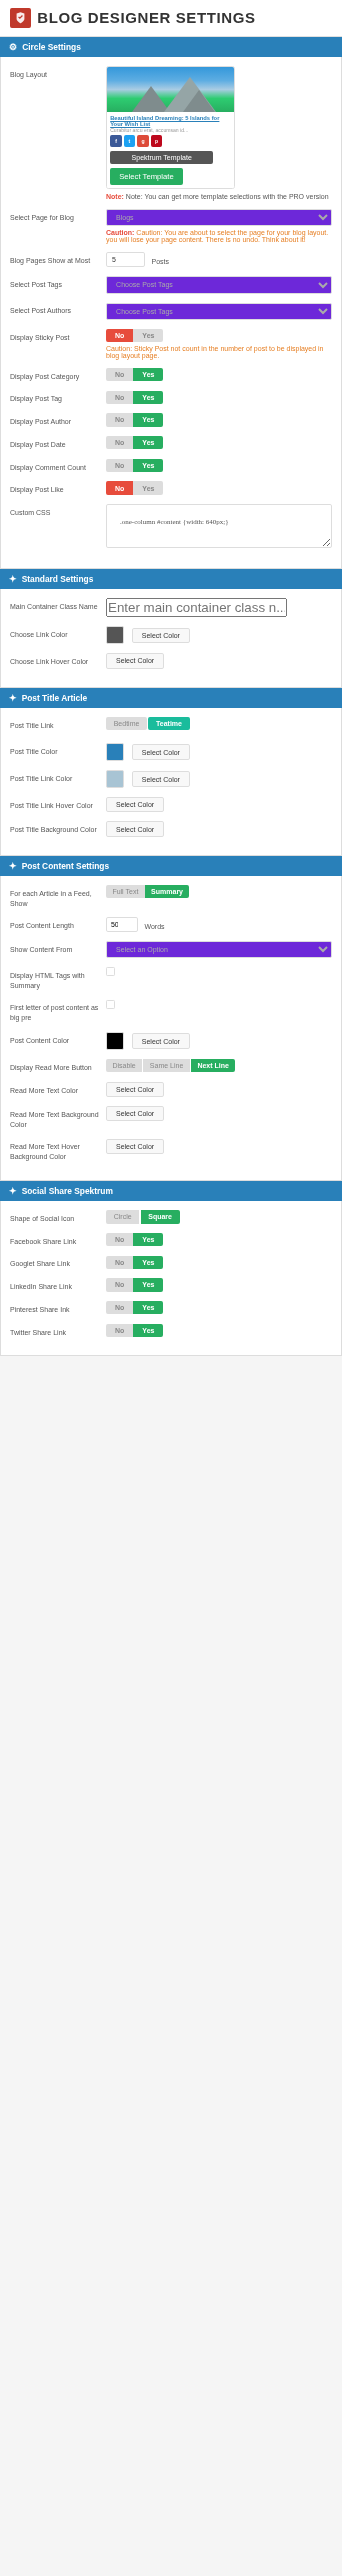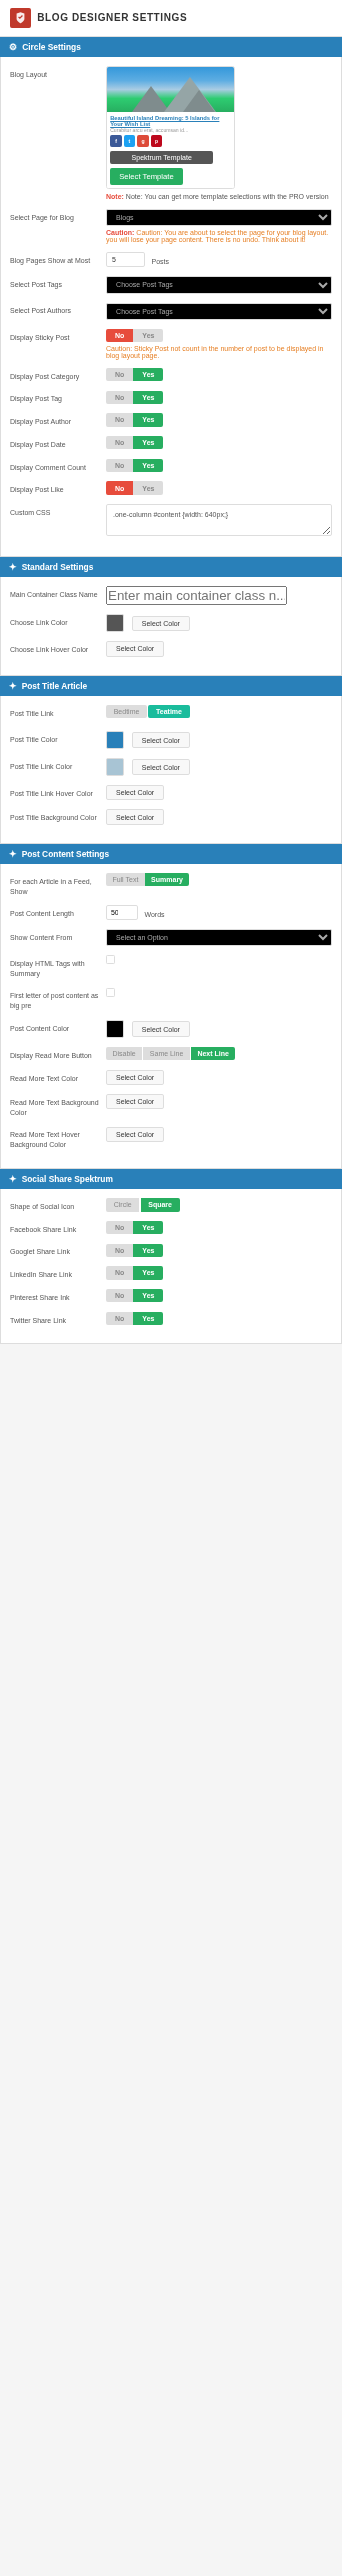--- a/index.html
+++ b/index.html
@@ -25,21 +25,21 @@
       background: #c0392b;
       border-radius: 1.9px;
       display: flex;
       align-items: center;
       justify-content: center;
       color: white;
       font-weight: bold;
       font-size: 10.3px;
     }
     .page-header-title {
-      font-size: 10px;
+      font-size: 15px;
       font-weight: bold;
       letter-spacing: 0.6px;
       color: #333;
     }
 
     .section {
       margin-bottom: 0;
     }
     .section-header {
       background: #2980b9;
@@ -137,21 +137,21 @@
     }
     .caution-text strong { color: #e74c3c; }
 
     select.field-select {
       width: 100%;
       padding: 3.2px 5.1px;
       border: 0.6px solid #ddd;
       border-radius: 1.9px;
       font-size: 7px;
       color: #aaa;
-      background: #000000;
+      background: #6d28d9;
     }
 
     input.field-input {
       width: 39px;
       padding: 3.2px 5.1px;
       border: 0.6px solid #ddd;
       border-radius: 1.9px;
       font-size: 7px;
       color: #333;
     }
@@ -214,22 +214,22 @@
       align-items: center;
       gap: 3.9px;
     }
 
     textarea.css-input {
       width: 100%;
       min-height: 32px;
       border: 0.6px solid #ddd;
       border-radius: 1.9px;
       font-size: 7px;
-      padding: 6px;
-      font-family: Liberation Sans, sans-serif;
+      padding: 13px;
+      font-family: Liberation Serif, serif;
       color: #555;
       resize: vertical;
     }
 
     .post-title-tab-group {
       display: flex;
       gap: 1.3px;
       margin-bottom: 3.9px;
     }
     .tab-btn {

